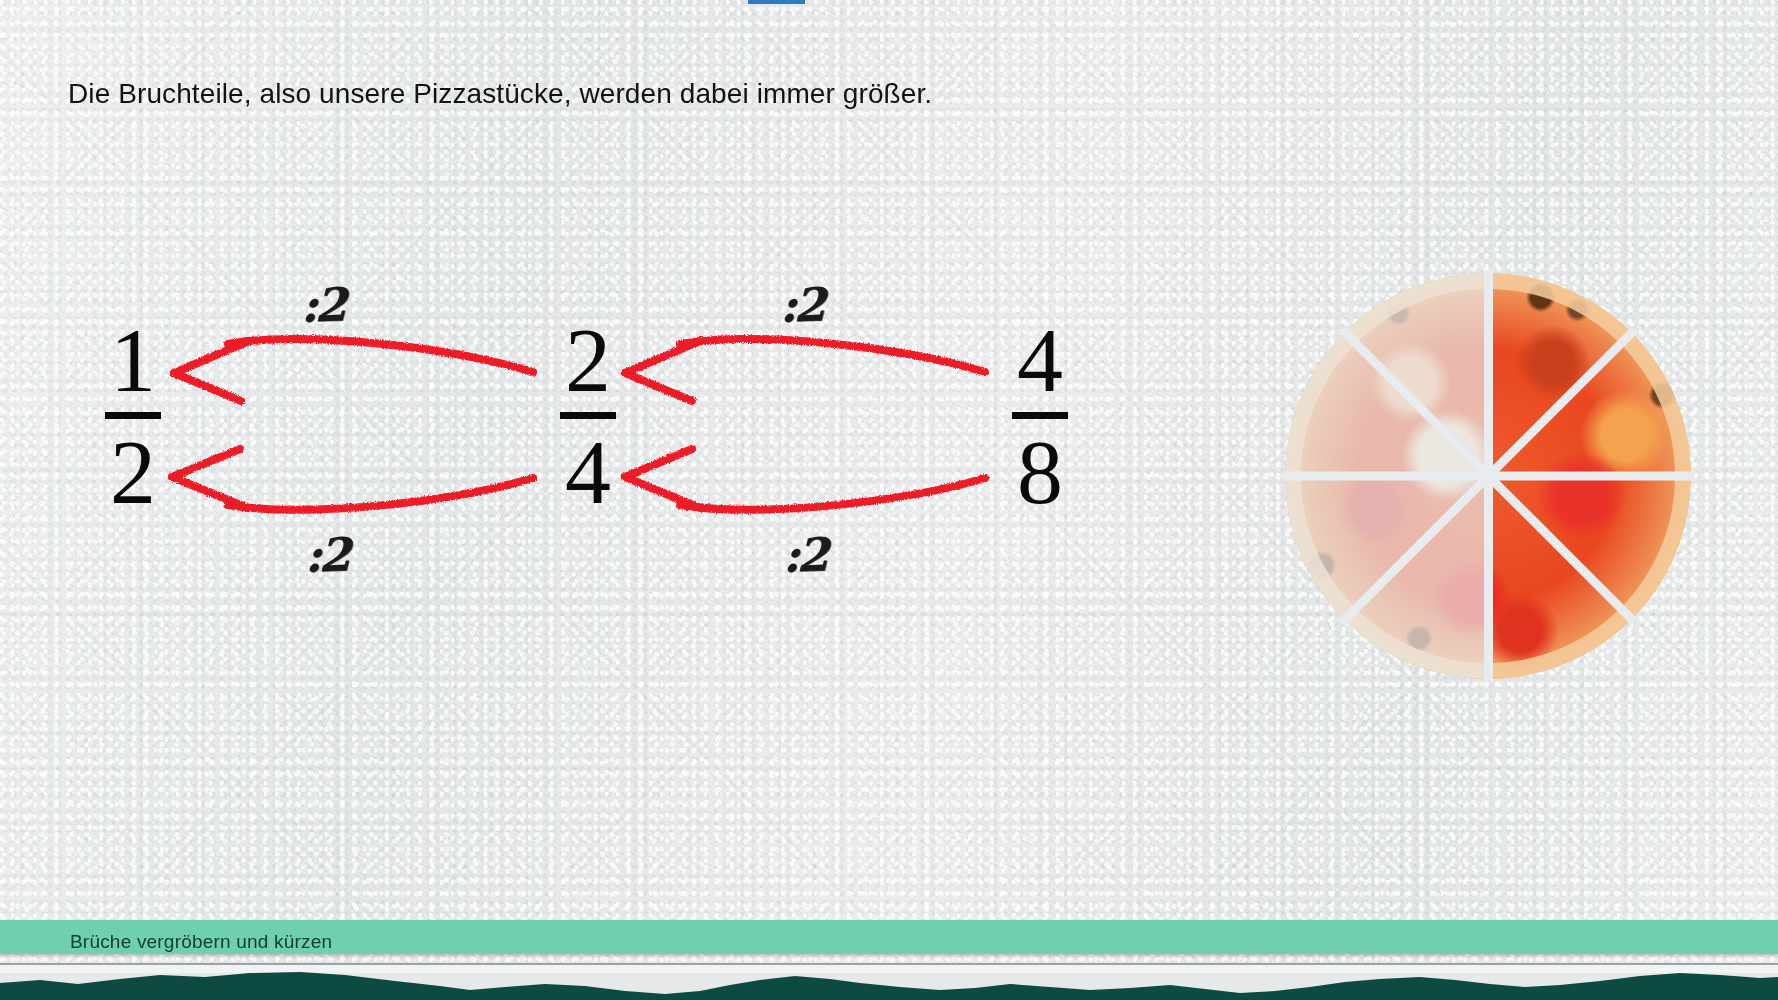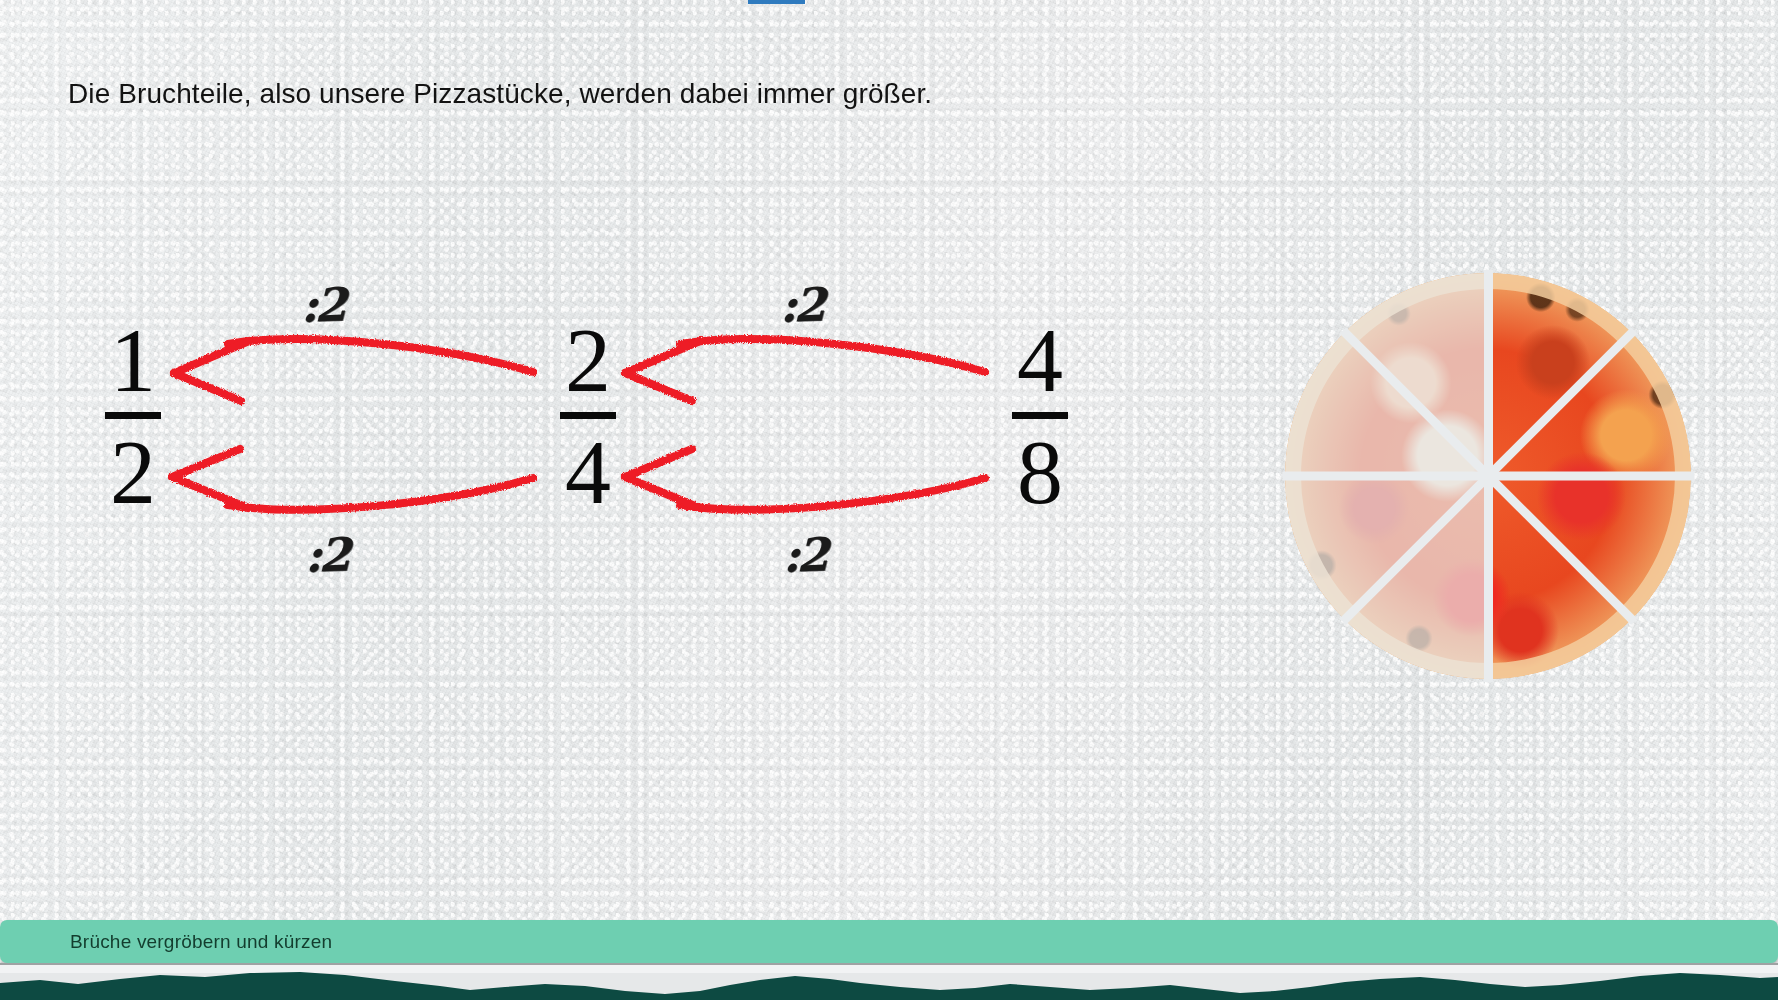--- a/index.html
+++ b/index.html
@@ -196,24 +196,23 @@
   .sl-45 { transform: rotate(45deg); }
   .sl-90 { transform: rotate(90deg); }
   .sl-135{ transform: rotate(135deg); }
 
   
   .caption-band {
     position: absolute;
     left: 0;
     top: 920px;
     width: 1778px;
-    height: 43px;
+    height: 34px;
     background: #6ecfb1;
     box-shadow: 0 2px 3px rgba(0,0,0,0.22);
-    border-radius: 7px;
   }
   .caption-text {
     position: absolute;
     left: 70px;
     top: 11px;
     font-size: 19px;
     color: #133d2e;
     letter-spacing: 0.2px;
   }
 

